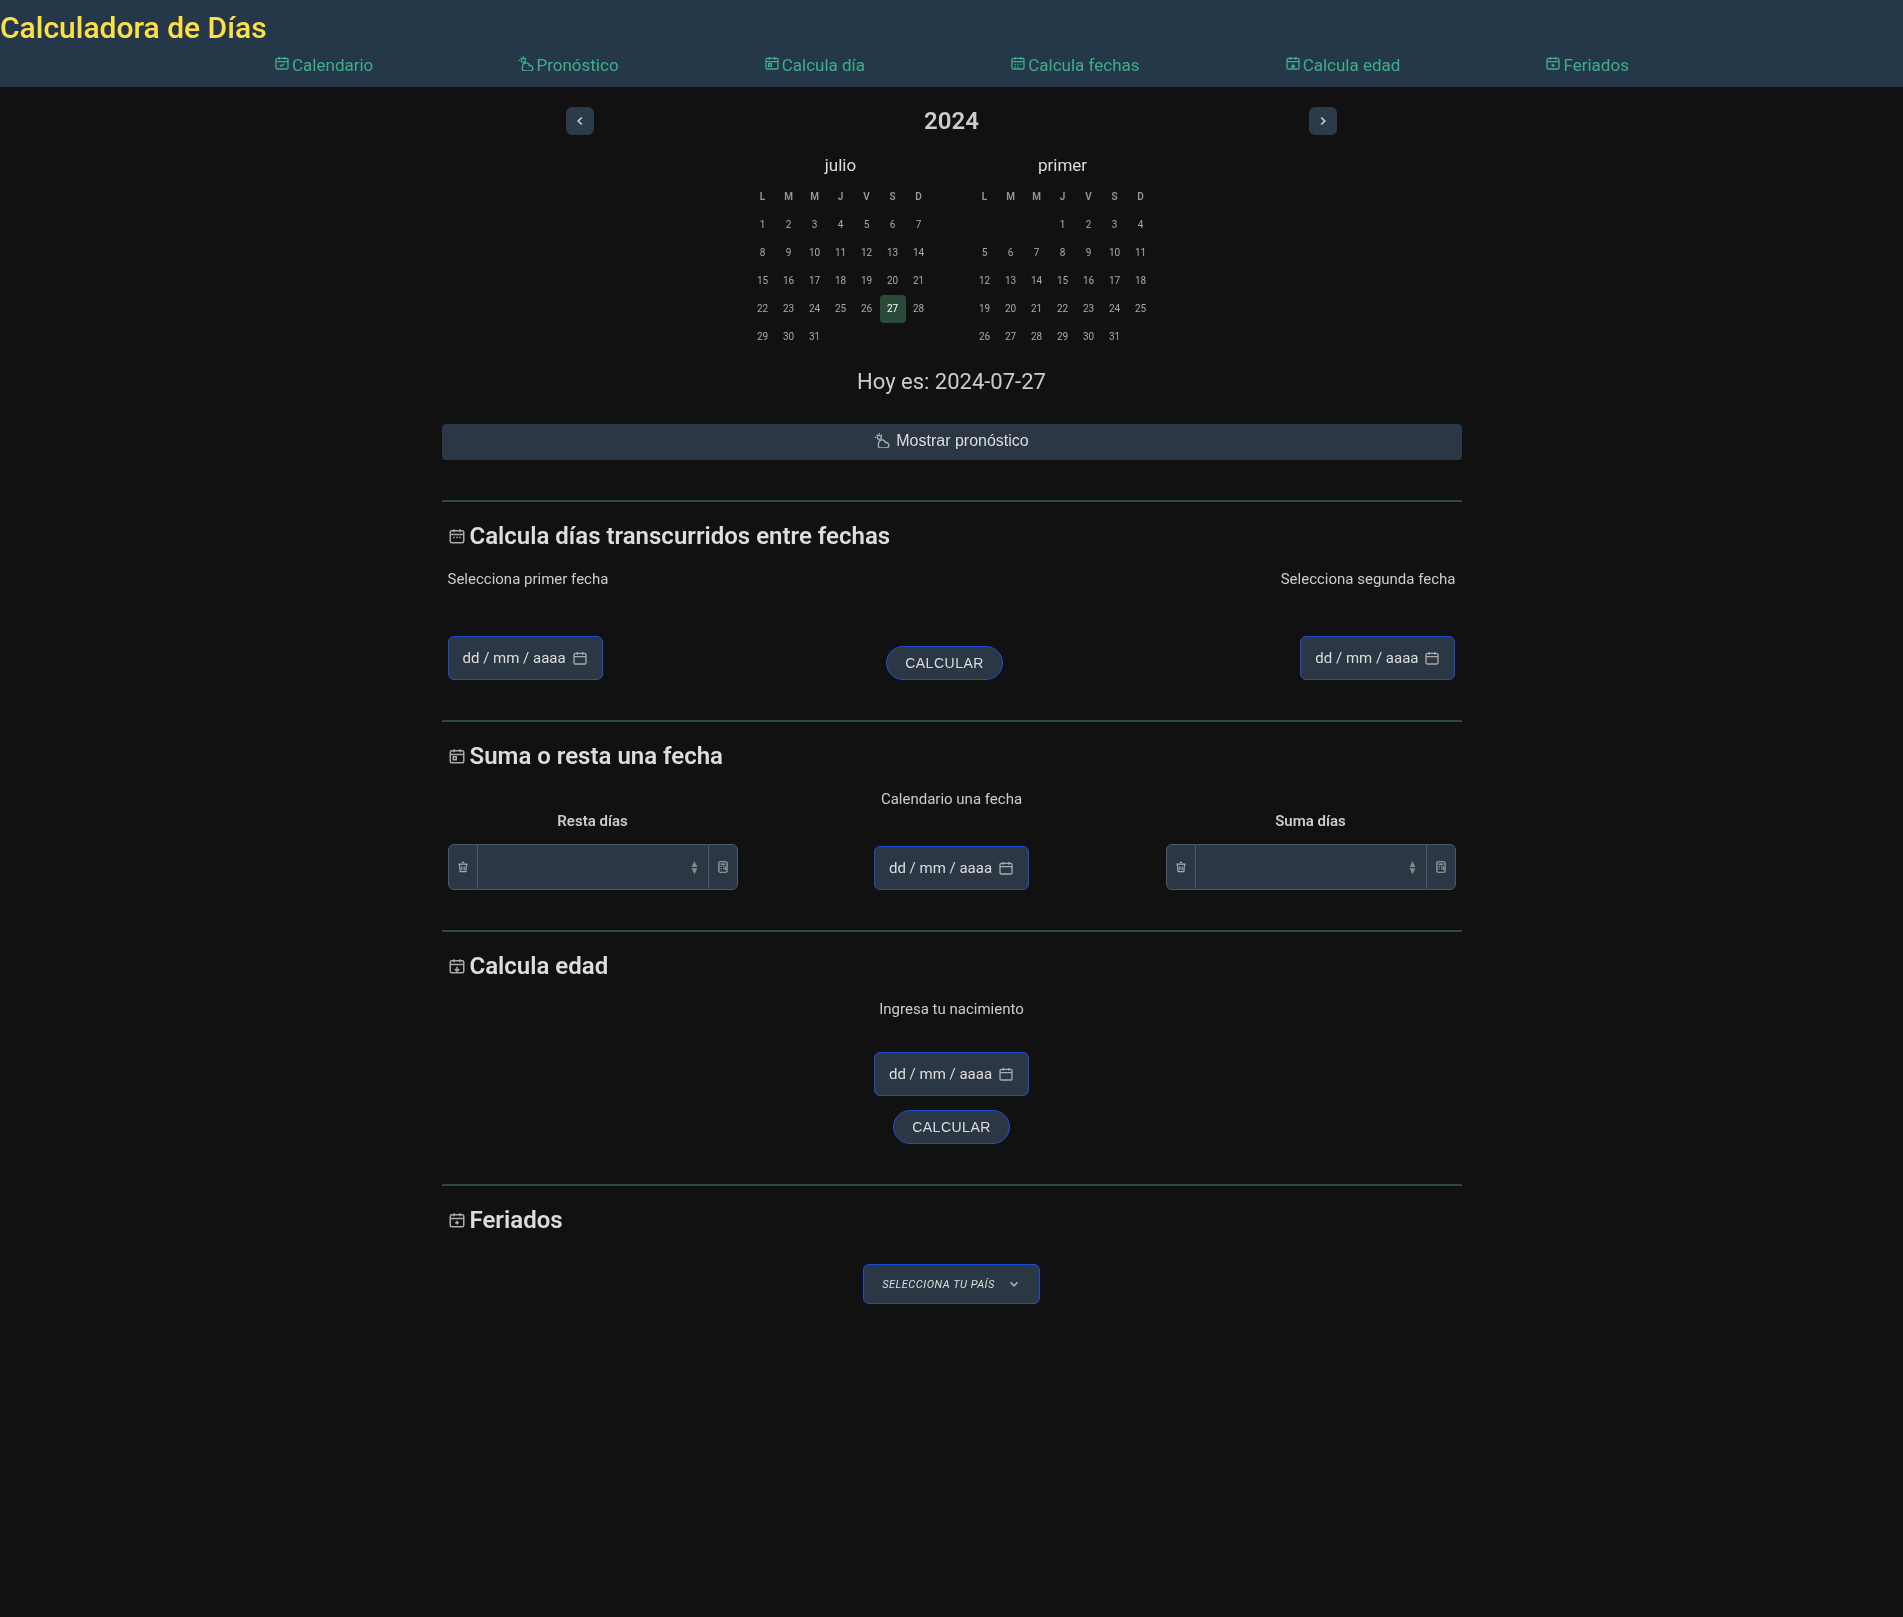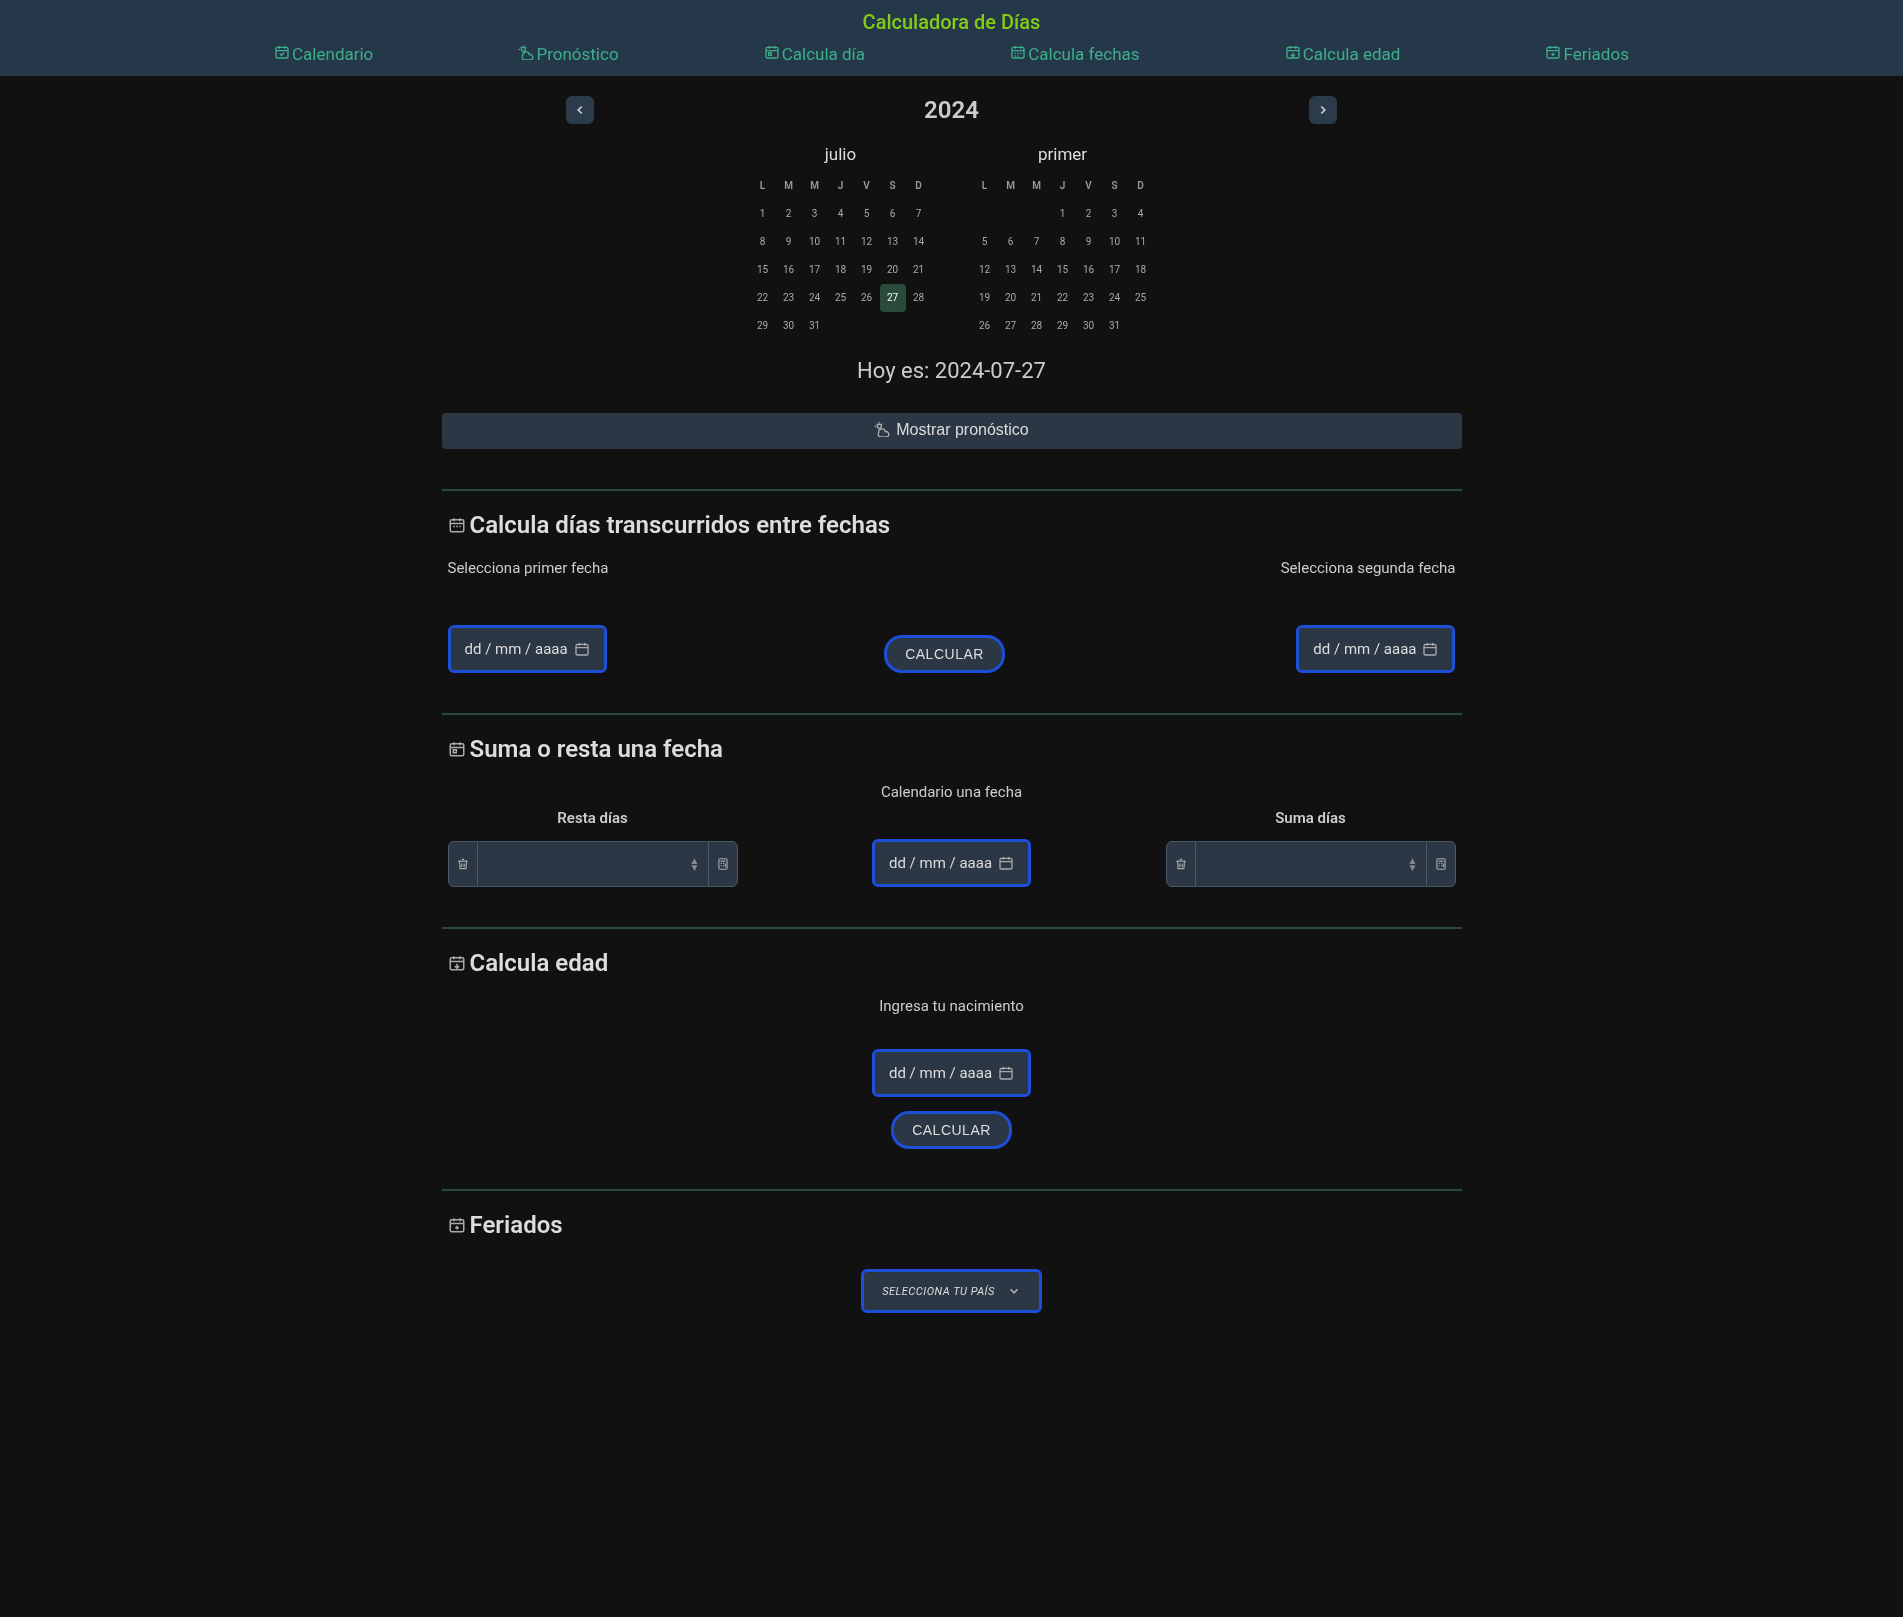--- a/index.html
+++ b/index.html
@@ -7,24 +7,23 @@
     background: #111;
     color: #e0e0e0;
     font-family: -apple-system, BlinkMacSystemFont, "Segoe UI", Roboto, sans-serif;
     min-height: 1617px;
   }
   .header {
     background: #25384a;
     padding: 10px 0 12px;
   }
   .title {
-    text-align: center;
-    font-size: 20px;
+    font-size: 30px;
     font-weight: 500;
-    color: #84cc16;
+    color: #fde047;
     margin-bottom: 10px;
   }
   .nav {
     display: flex;
     justify-content: space-around;
     max-width: 1500px;
     margin: 0 auto;
   }
   .nav-item {
     color: #3ead8a;
@@ -135,21 +134,21 @@
     align-items: flex-end;
     padding: 0 6px;
   }
   .col { display: flex; flex-direction: column; align-items: center; gap: 14px; }
   .col.left { align-items: flex-start; }
   .col.right { align-items: flex-end; }
   .field-label { font-size: 15px; color: #ccc; }
   .field-label.bold { font-weight: 600; }
   .date-input, .calc-btn, .num-group, .select-country {
     background: #2b3744;
-    border: 3px solid #1d4ed8;
+    border: 1px solid #1d4ed8;
     border-radius: 6px;
     color: #ddd;
     font-size: 15px;
   }
   .date-input {
     padding: 12px 14px;
     display: flex;
     align-items: center;
     gap: 6px;
   }

